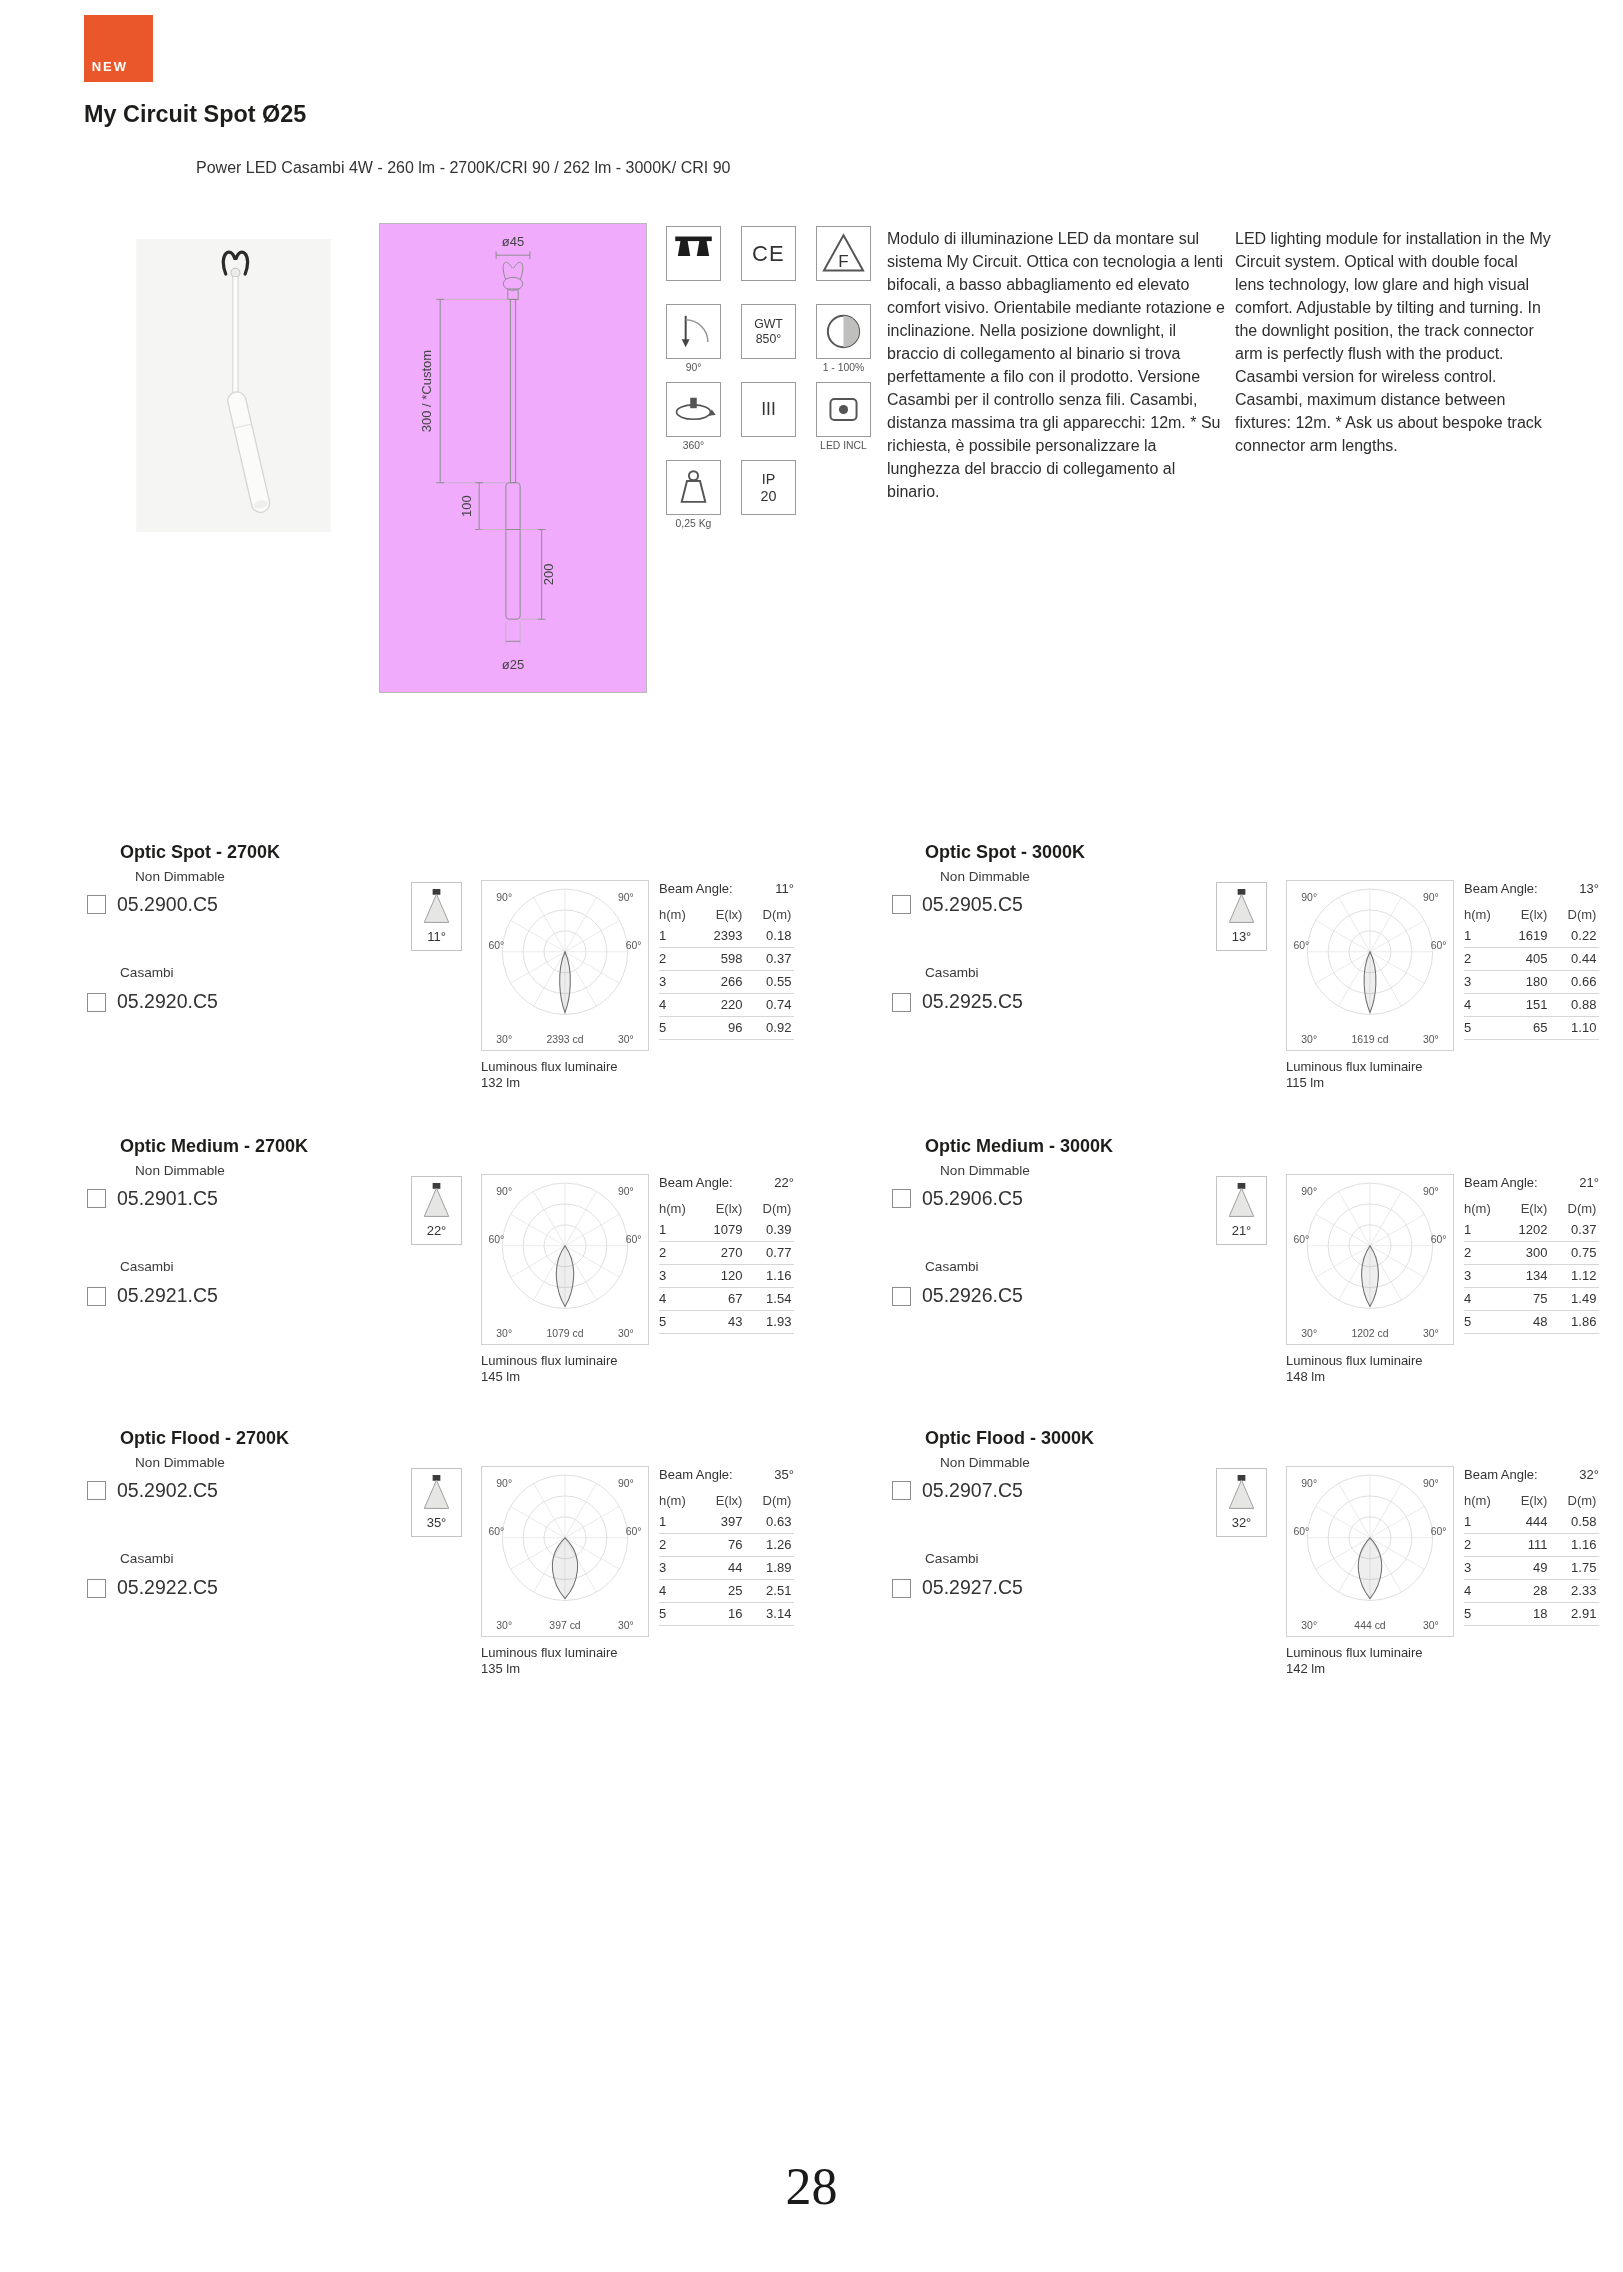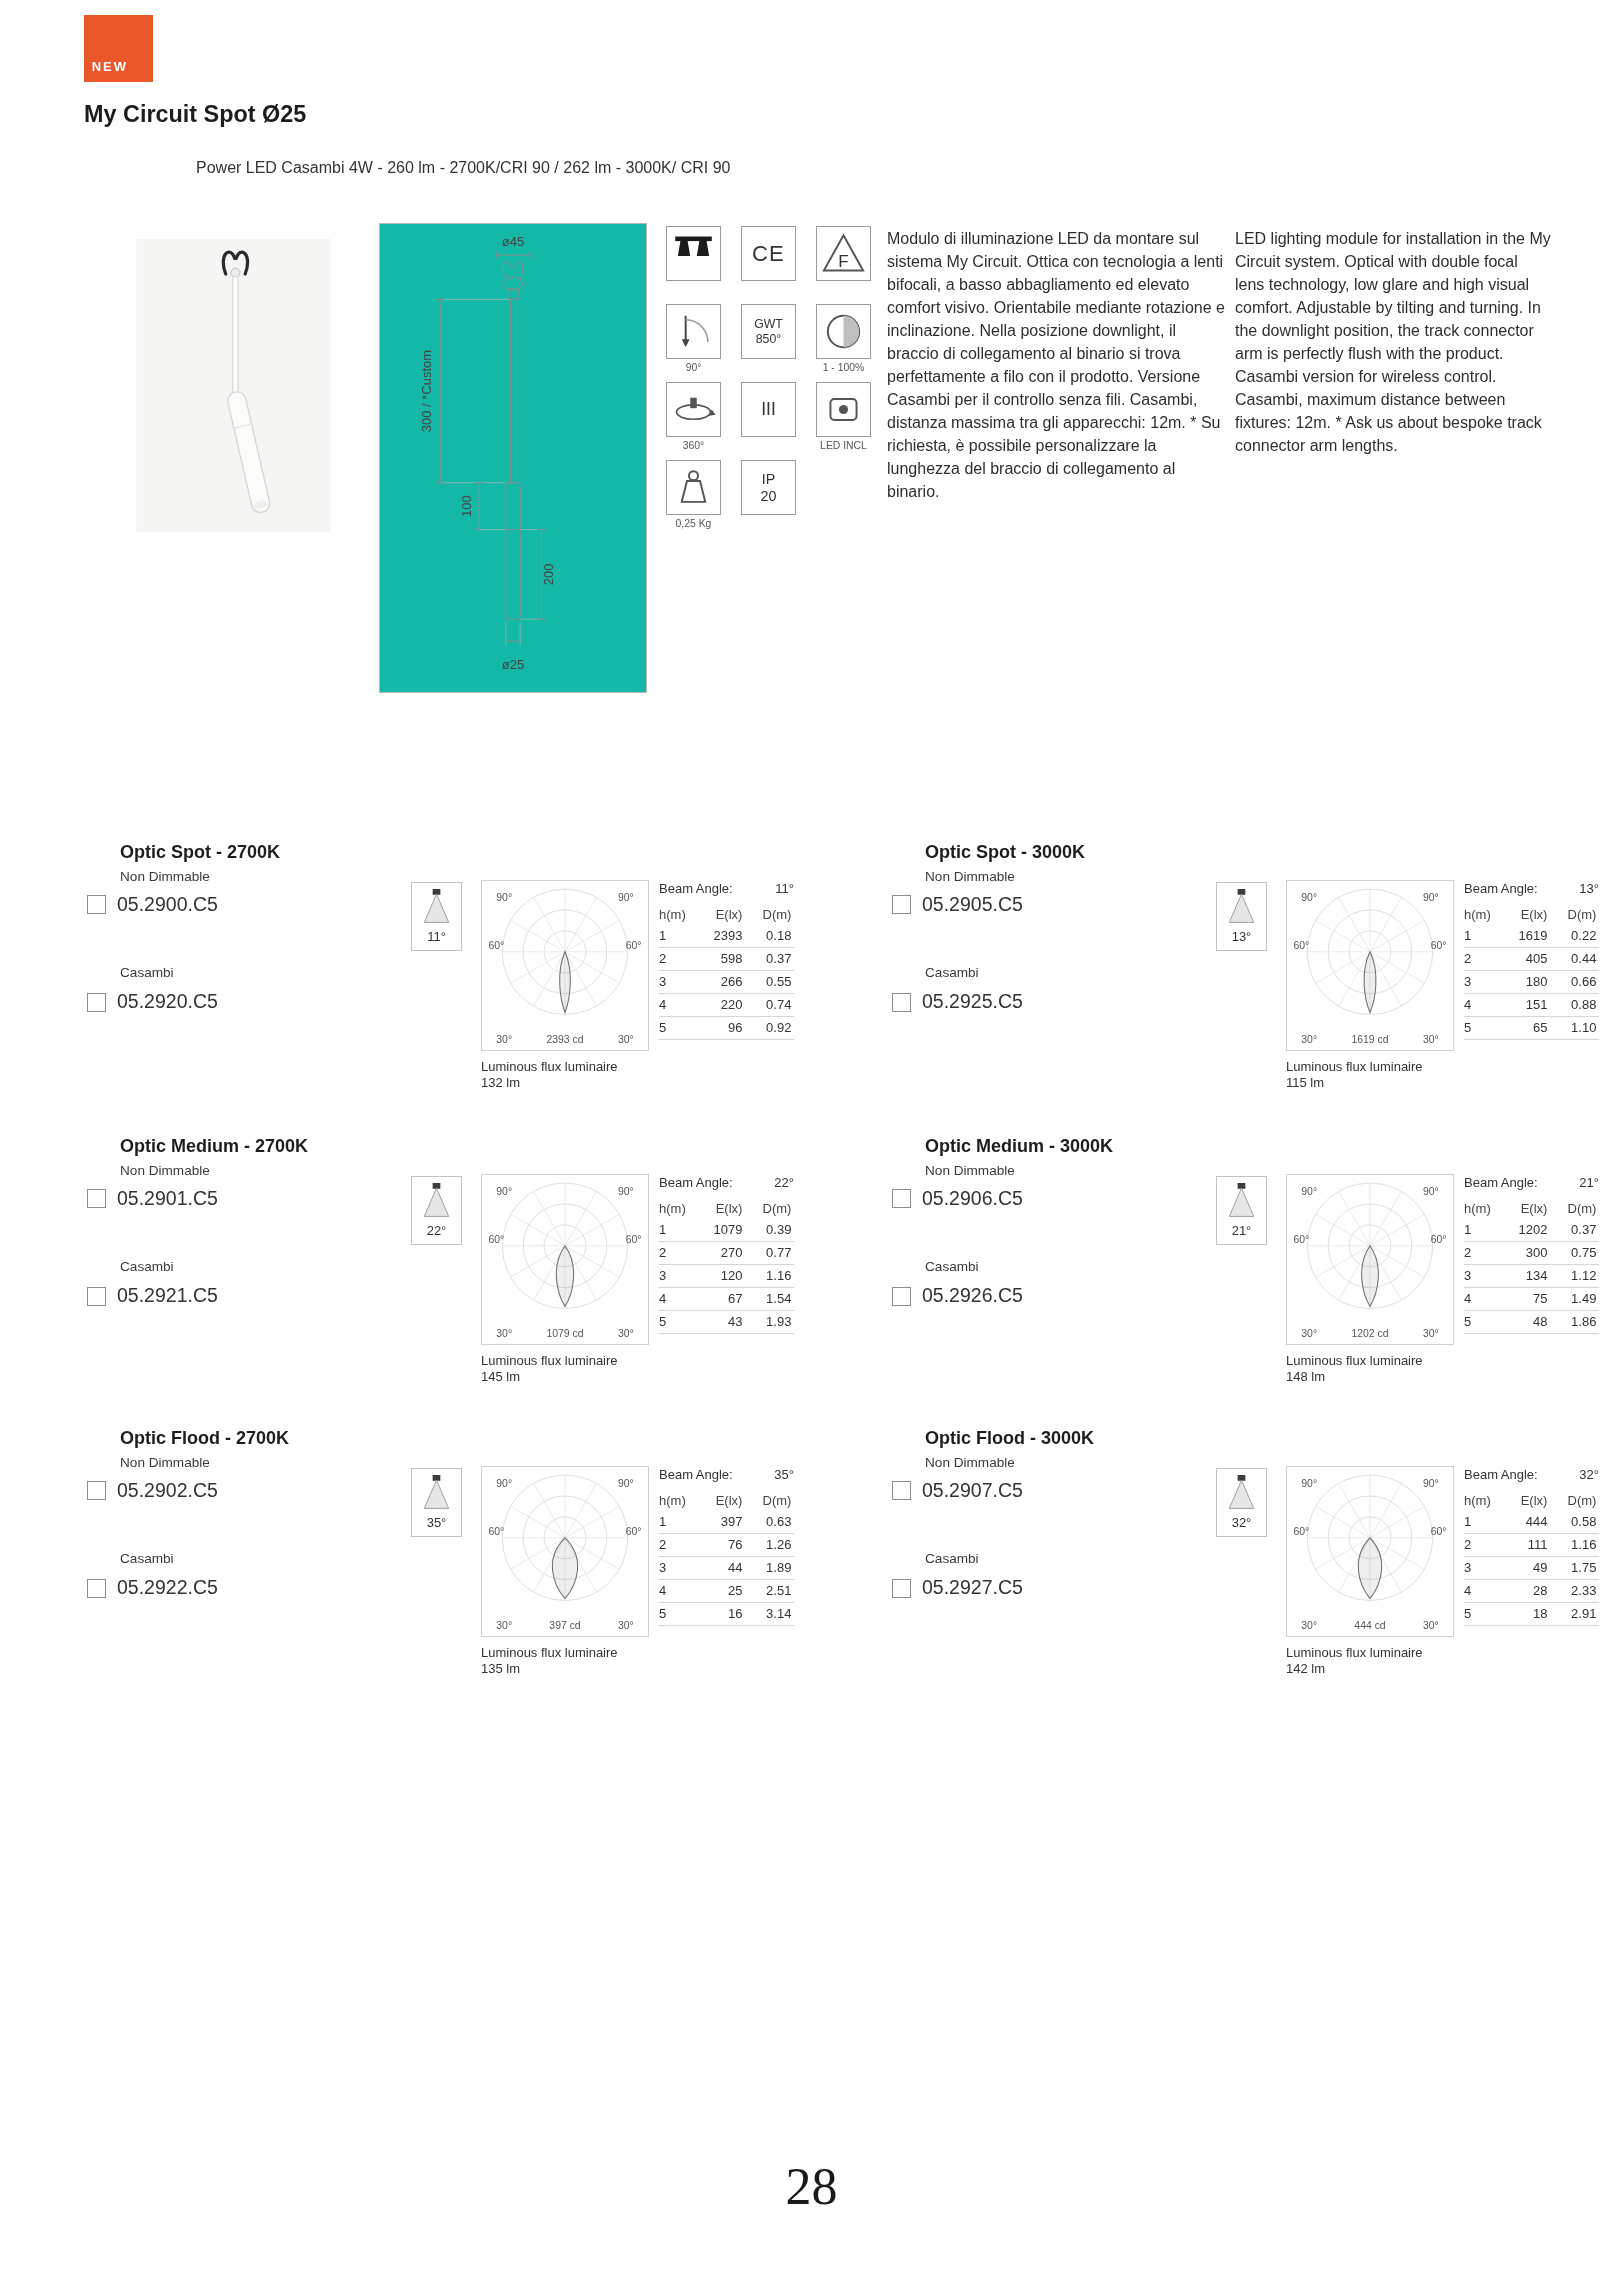--- a/index.html
+++ b/index.html
@@ -18,21 +18,21 @@
   .light-source{position:absolute;left:84px;top:155px;font-size:16px;line-height:26px;color:#333;}
   .ls-row{display:flex;}
   .ls-label{font-weight:700;margin-right:7.8px;}
   .ls-line2{margin-left:112px;}
 
   
   .photo{position:absolute;left:136px;top:239px;width:195px;height:293px;}
 
   
   .drawing{position:absolute;left:379px;top:223px;width:268px;height:470px;
-           border:1.3px solid #b9b9b7;box-sizing:border-box;background:#14b8a6;}
+           border:1.3px solid #b9b9b7;box-sizing:border-box;background:#f0abfc;}
   .drawing svg{width:100%;height:100%;}
   .dim-text{font-size:20px;fill:#444;font-family:"Liberation Sans",sans-serif;}
   .dwg{stroke:#8c8c8c;stroke-width:1.5;fill:none;}
   .dwg-thin{stroke:#b5b5b5;stroke-width:1;fill:none;}
 
   
   .icons-grid{position:absolute;left:666px;top:226px;width:226px;display:flex;flex-wrap:wrap;}
   .icon-cell{width:75px;height:78px;box-sizing:border-box;display:flex;flex-direction:column;align-items:flex-start;}
   .icon-box{width:55px;height:55px;border:1.3px solid #9a9a9a;box-sizing:border-box;
             display:flex;flex-direction:column;align-items:center;justify-content:center;
@@ -52,21 +52,21 @@
   .optic-block{position:absolute;width:805px;height:282px;}
   .optic-block[data-idx="0"]{left:86px;top:842px;}
   .optic-block[data-idx="1"]{left:891px;top:842px;}
   .optic-block[data-idx="2"]{left:86px;top:1136px;}
   .optic-block[data-idx="3"]{left:891px;top:1136px;}
   .optic-block[data-idx="4"]{left:86px;top:1428px;}
   .optic-block[data-idx="5"]{left:891px;top:1428px;}
   .ob{position:absolute;inset:0;}
   .ob-title{position:absolute;left:34px;top:0;font-size:18px;font-weight:700;color:#1d1d1b;}
   .ob-sub{position:absolute;left:34px;font-size:13.6px;color:#3a3a3a;}
-  .nd-label{top:27px;}
+  .nd-label{top:27px;margin-left:15px;}
   .cas-label{top:123px;}
   .ob-check{position:absolute;left:1.3px;width:17px;height:17px;border:1.3px solid#8d8d8d;background:#fff;}
   .ob-check.nd{top:53px;}
   .ob-check.cas{top:151px;}
   .ob-code{position:absolute;left:31px;font-size:19.5px;color:#333;}
   .ob-code.nd{top:51px;}
   .ob-code.cas{top:148px;}
   .ob-beam{position:absolute;left:325px;top:40px;width:51px;height:69px;border:1.3px solid #c3c3c1;
            box-sizing:border-box;display:flex;flex-direction:column;align-items:center;background:#fff;}
   .ob-beam svg{width:45px;height:42px;margin-top:2.6px;}

